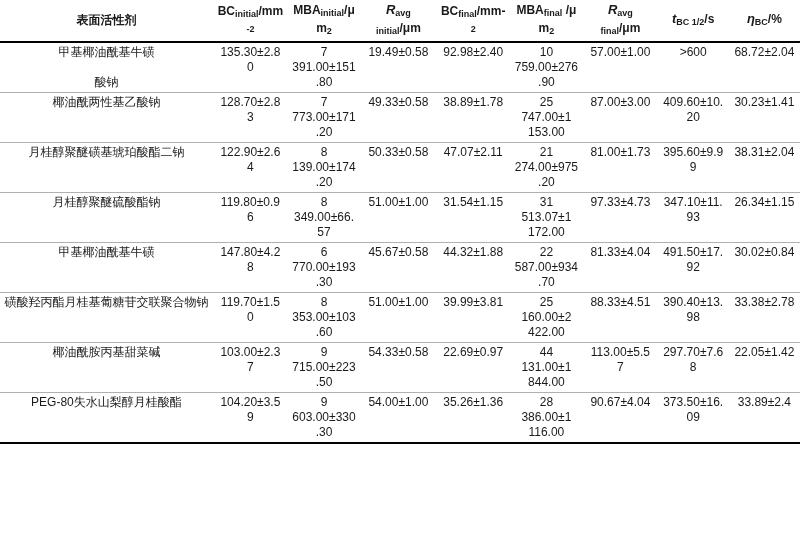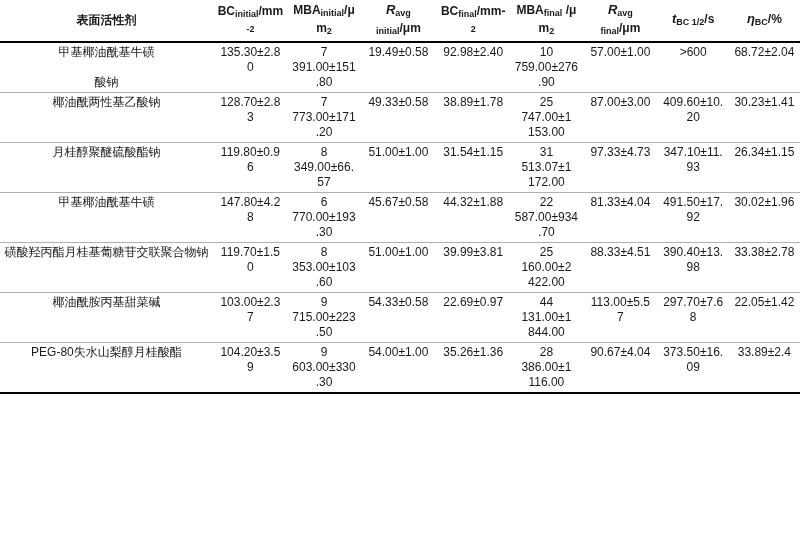--- a/index.html
+++ b/index.html
@@ -123,20 +123,37 @@
         <td>38.89±1.78</td>
         <td>25
 747.00±1
 153.00</td>
         <td>87.00±3.00</td>
         <td>409.60±10.
 20</td>
         <td>30.23±1.41</td>
       </tr>
       <tr>
+        <td>月桂醇聚醚磺基琥珀酸酯二钠</td>
+        <td>122.90±2.6
+4</td>
+        <td>8
+139.00±174
+.20</td>
+        <td>50.33±0.58</td>
+        <td>47.07±2.11</td>
+        <td>21
+274.00±975
+.20</td>
+        <td>81.00±1.73</td>
+        <td>395.60±9.9
+9</td>
+        <td>38.31±2.04</td>
+      </tr>
+      <tr>
         <td>月桂醇聚醚硫酸酯钠</td>
         <td>119.80±0.9
 6</td>
         <td>8
 349.00±66.
 57</td>
         <td>51.00±1.00</td>
         <td>31.54±1.15</td>
         <td>31
 513.07±1
@@ -154,21 +171,21 @@
 770.00±193
 .30</td>
         <td>45.67±0.58</td>
         <td>44.32±1.88</td>
         <td>22
 587.00±934
 .70</td>
         <td>81.33±4.04</td>
         <td>491.50±17.
 92</td>
-        <td>30.02±1.96</td>
+        <td>30.02±0.84</td>
       </tr>
       <tr>
         <td>磺酸羟丙酯月桂基葡糖苷交联聚合物钠</td>
         <td>119.70±1.5
 0</td>
         <td>8
 353.00±103
 .60</td>
         <td>51.00±1.00</td>
         <td>39.99±3.81</td>

